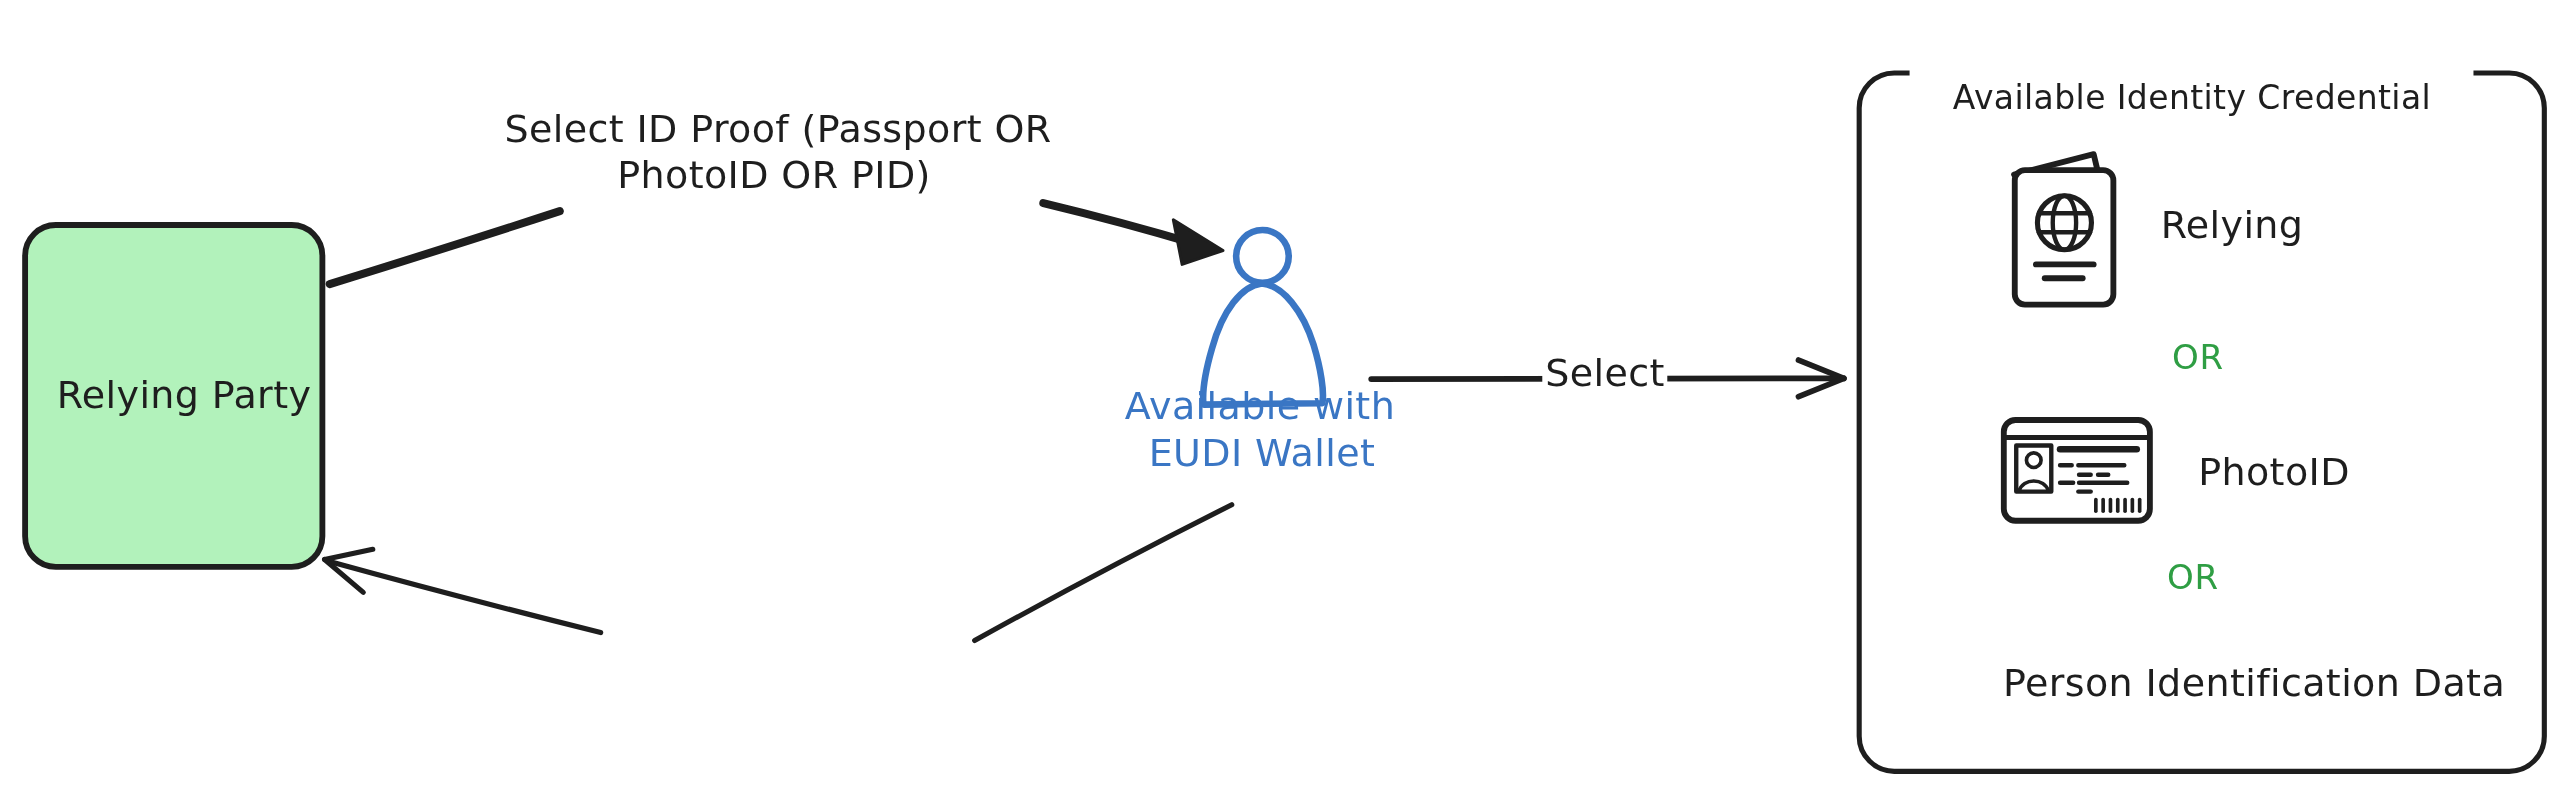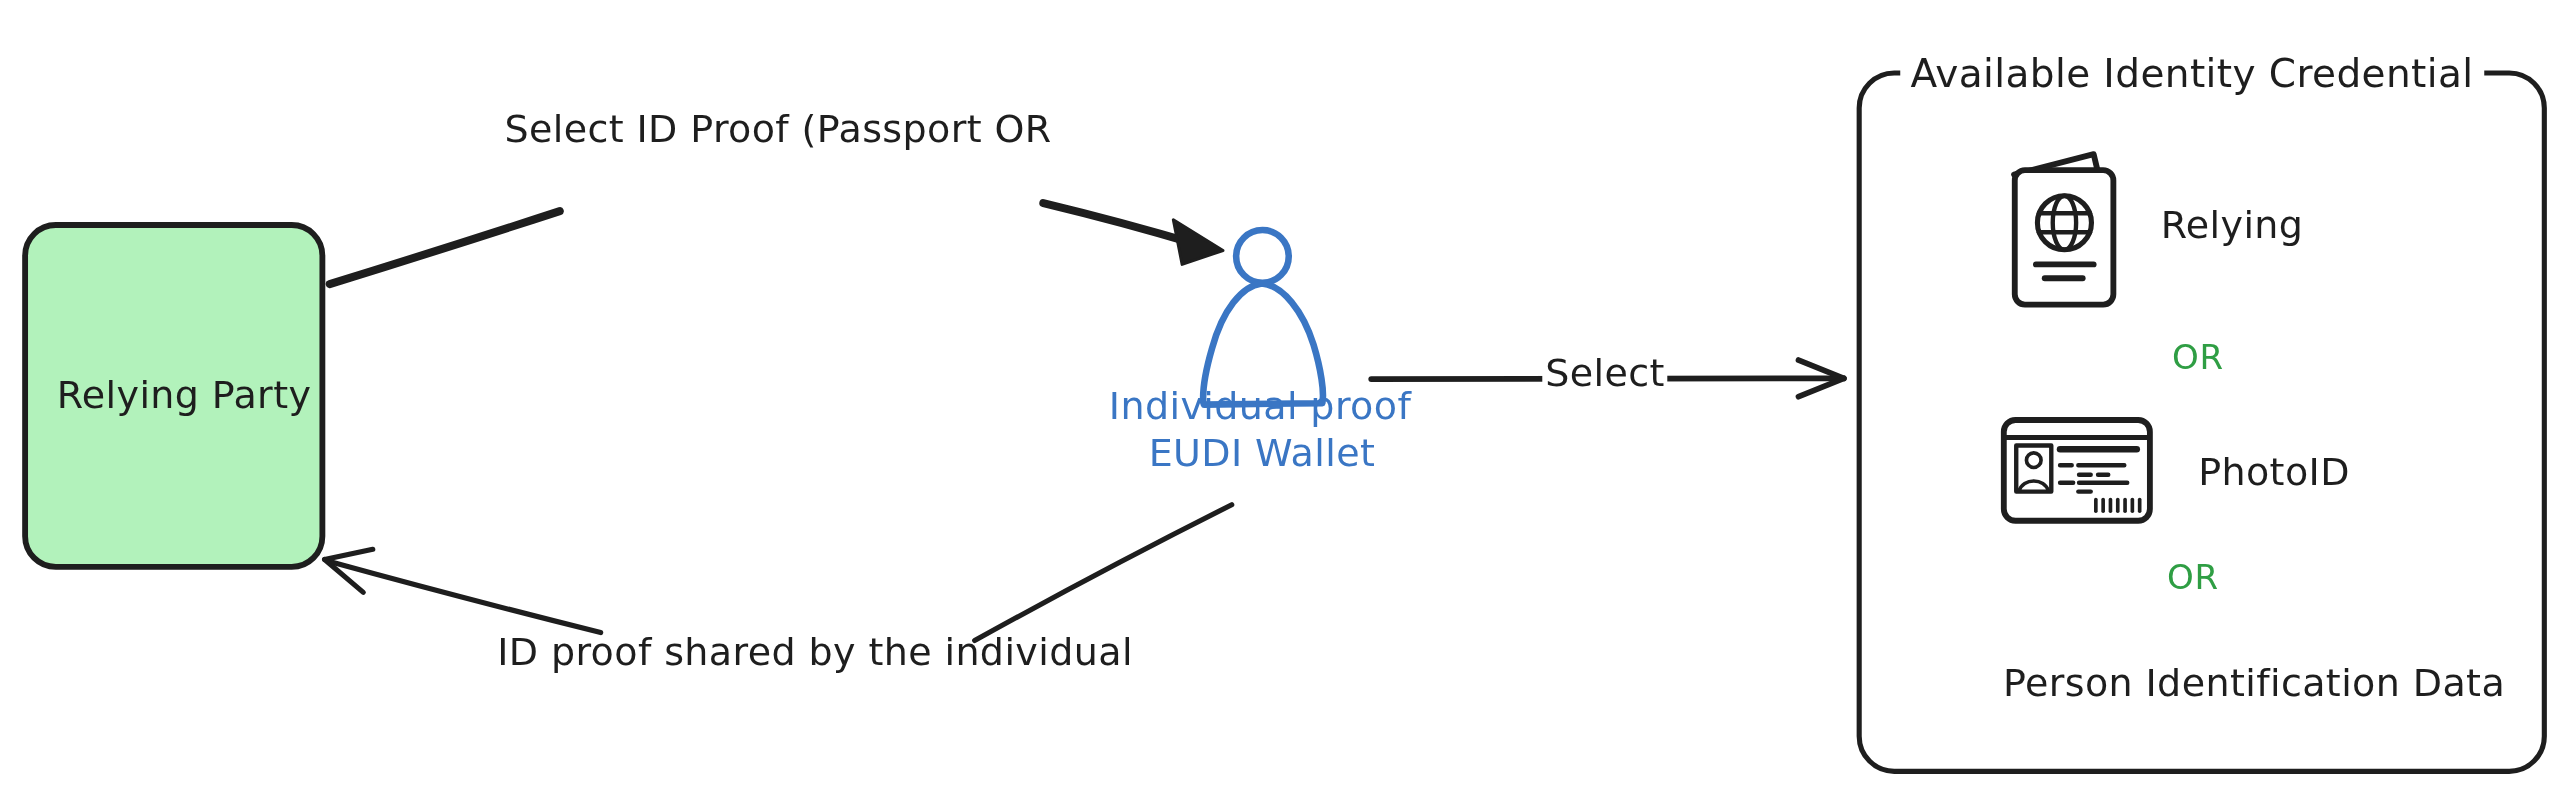--- a/index.html
+++ b/index.html
@@ -25,21 +25,21 @@
     transform: translate(-50%, -50%);
     font-family: "DejaVu Sans", sans-serif;
     font-size: 38px;
     color: var(--ink);
     white-space: nowrap;
     letter-spacing: 0.4px;
     line-height: 1.15;
   }
   .label.blue   { color: var(--blue); }
   .label.green  { color: var(--green-text); font-size: 34px; letter-spacing: 0.7px; text-align: right; }
-  .label.title  { font-size: 39px; background: var(--bg); padding: 0 10.2px; }
+  .label.title  { font-size: 33px; background: var(--bg); padding: 0 10.2px; margin-top: 24px; }
   .label.on-line { background: var(--bg); padding: 0 2.9px; }
 </style>
 </head>
 <body>
 
 <div id="canvas">
 
   <svg id="diagram-svg" width="2576" height="802" viewBox="0 0 3526 1098" fill="none" stroke-linecap="round" stroke-linejoin="round">
 
     <g>
@@ -111,27 +111,27 @@
         <path d="M2909,684 L2909,700"></path>
           <path d="M2919,684 L2919,700"></path>
         <path d="M2929,684 L2929,700"></path>
       </g>
     </g>
   </svg>
 
   <div class="label" style="left:184px; top:396px;">Relying Party</div>
 
   <div class="label" style="left:778px; top:130px;">Select ID Proof (Passport OR</div>
+  <div class="label" style="left:774px; top:176px;">PhotoID OR PID)</div>
 
-  <div class="label blue" style="left:1260px; top:407px;">Individual proof</div>
+  <div class="label blue" style="left:1260px; top:407px;">Available with</div>
   <div class="label blue" style="left:1262px; top:454px;">EUDI Wallet</div>
 
   <div class="label on-line" style="left:1605px; top:374px;">Select</div>
 
-  <div class="label" style="left:815px; top:653px;">ID proof shared by the individual</div>
 
   <div class="label title" style="left:2192px; top:74px;">Available Identity Credential</div>
 
   <div class="label" style="left:2232px; top:226px;">Relying</div>
 
   <div class="label green" style="left:2198px; top:358px;">OR</div>
 
   <div class="label" style="left:2274px; top:473px;">PhotoID</div>
 
   <div class="label green" style="left:2193px; top:578px;">OR</div>

